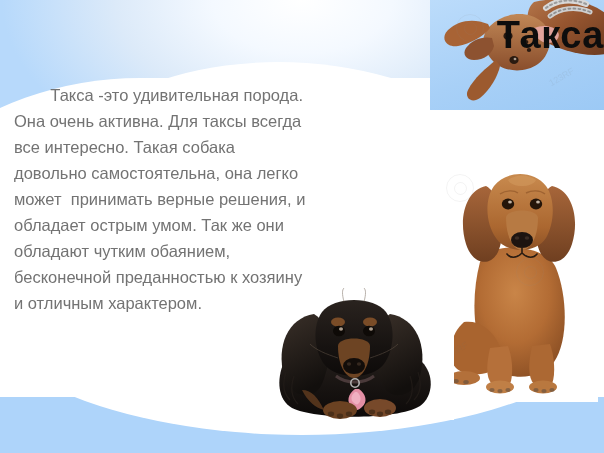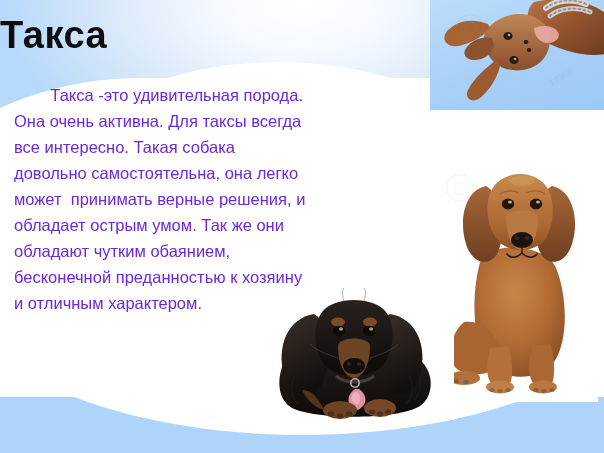--- a/index.html
+++ b/index.html
@@ -75,37 +75,37 @@
     background: #ffffff;
     border-radius: 50% 50% 50% 50% / 0 0 100% 100%;
   }
 
   
   .title {
     position: absolute;
     left: 0;
     right: 0;
     top: 14px;
-    text-align: left;
+    text-align: right;
     font-size: 38px;
     font-weight: bold;
     color: #0d0d0d;
     letter-spacing: 0.5px;
     z-index: 20;
   }
 
   
   .body-text {
     position: absolute;
     left: 14px;
     top: 82px;
     width: 296px;
     font-size: 16.5px;
     line-height: 26px;
-    color: #6d28d9;
+    color: #737373;
     text-indent: 18px;
     z-index: 20;
     white-space: pre-wrap;
   }
 
   
   .photo-head {
     position: absolute;
     left: 430px;
     top: -2px;

